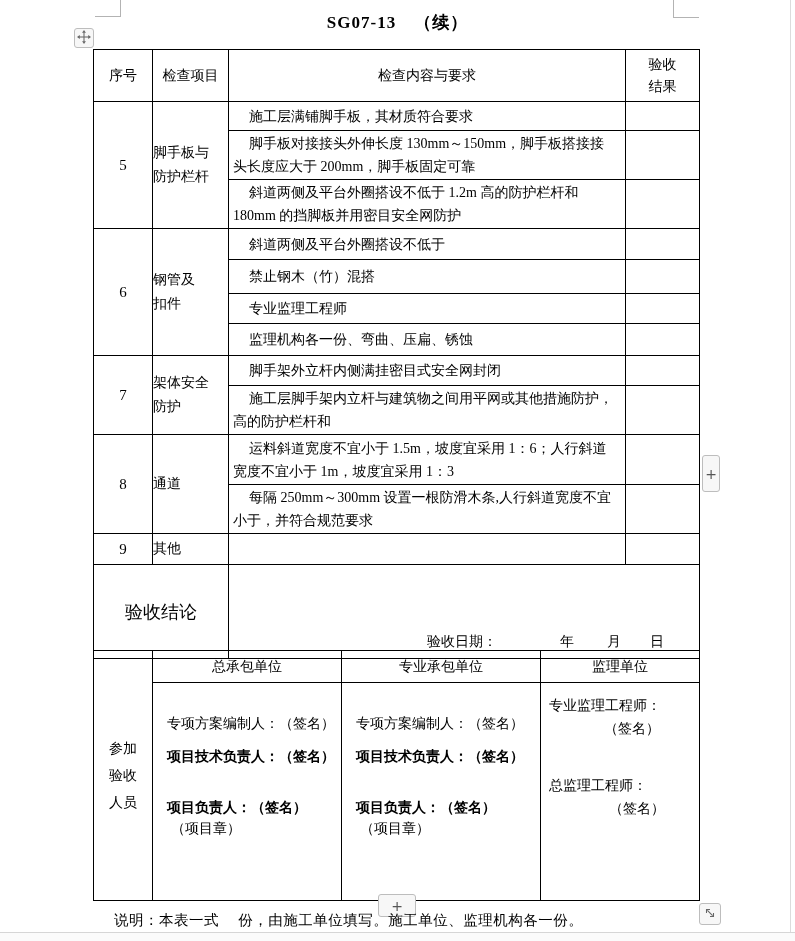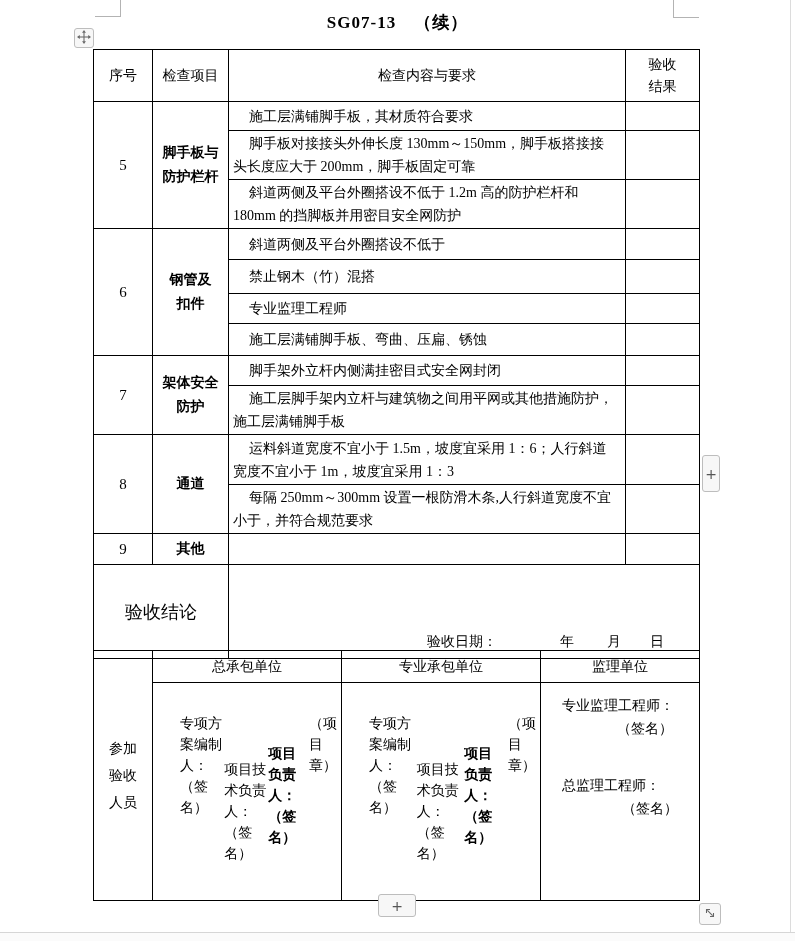--- a/index.html
+++ b/index.html
@@ -12,34 +12,34 @@
     font-family:Liberation Serif, serif;
     font-weight:bold;font-size:17px;letter-spacing:1px;
   }
   table{border-collapse:collapse;table-layout:fixed;}
   td{border:1.5px solid #000;font-size:14px;padding:0;vertical-align:middle;overflow:hidden;}
   .t1{position:absolute;left:93px;top:49px;width:606px;}
   .t2{position:absolute;left:93px;top:650px;width:606px;}
   .c-center{text-align:center;}
   .pre{white-space:pre-line;}
   .c-no{text-align:center;font-size:15px;}
-  .c-item{text-align:center;white-space:pre-line;line-height:24px;font-weight:bold;}
+  .c-item{white-space:pre-line;line-height:24px;}
   .c-content{padding:1px 8px 1px 4px;}
   .c-content .para{text-indent:16px;line-height:23px;}
   .hdr{text-align:center;line-height:22px;}
   .concl-label{text-align:center;font-size:18px;}
   .concl-cell{vertical-align:bottom;}
   .date-line{display:flex;align-items:flex-end;padding:0 0 7px 198px;font-size:14px;}
   .date-line .y{margin-left:63px;}
   .date-line .m{margin-left:33px;}
   .date-line .d{margin-left:29px;}
   .p-label{text-align:center;white-space:pre-line;line-height:27px;}
-  .sign-cell{vertical-align:top;padding-left:13px;}
-  .sign-col{display:flex;flex-direction:row;padding:30px 4px 0 14px;line-height:21px;}
-  .sign-col .l2{margin-top:46px;}
+  .sign-cell{vertical-align:top;}
+  .sign-col{display:flex;flex-direction:column;padding:30px 4px 0 14px;line-height:21px;}
+  .sign-col .l2{margin-top:12px;font-weight:bold;}
   .sign-col .l3{margin-top:30px;font-weight:bold;}
   .sign-col .l4{margin-top:0;padding-left:4px;}
   .sup-col{display:flex;flex-direction:column;padding:12px 4px 0 8px;line-height:21px;}
   .sup-col .sig1{margin-top:2px;padding-left:55px;}
   .sup-col .t2l{margin-top:36px;}
   .sup-col .sig2{margin-top:2px;padding-left:60px;}
   .footnote{position:absolute;left:114px;top:911px;font-size:14.5px;letter-spacing:0.5px;}
   .ui-btn{
     position:absolute;box-sizing:border-box;border:1px solid #bdbdbd;border-radius:3px;
     background:#f7f7f7;display:flex;align-items:center;justify-content:center;
@@ -138,37 +138,37 @@
       <td></td>
     </tr>
     <tr style="height:30px">
       <td class="c-content">
             <div class="para">专业监理工程师</div>
           </td>
       <td></td>
     </tr>
     <tr style="height:32px">
       <td class="c-content">
-            <div class="para">施工层满铺脚手板、弯曲、压扁、锈蚀</div>
+            <div class="para">监理机构各一份、弯曲、压扁、锈蚀</div>
           </td>
       <td></td>
     </tr>
 
     <tr style="height:30px">
       <td class="c-no" rowspan="2">7</td>
       <td class="c-item" rowspan="2">架体安全
 防护</td>
       <td class="c-content">
             <div class="para">脚手架外立杆内侧满挂密目式安全网封闭</div>
           </td>
       <td></td>
     </tr>
     <tr style="height:47px">
       <td class="c-content">
-            <div class="para">施工层脚手架内立杆与建筑物之间用平网或其他措施防护，施工层满铺脚手板</div>
+            <div class="para">施工层脚手架内立杆与建筑物之间用平网或其他措施防护，高的防护栏杆和</div>
           </td>
       <td></td>
     </tr>
 
     <tr style="height:50px">
       <td class="c-no" rowspan="2">8</td>
       <td class="c-item" rowspan="2">通道</td>
       <td class="c-content">
             <div class="para">运料斜道宽度不宜小于 1.5m，坡度宜采用 1：6；人行斜道宽度不宜小于 1m，坡度宜采用 1：3</div>
           </td>
@@ -260,18 +260,19 @@
   <button class="ui-btn" id="resize-btn">
     <span>
       <svg width="14" height="14" viewBox="0 0 16 16" fill="none" stroke="#666" stroke-width="1.2">
         <line x1="5" y1="5" x2="11" y2="11"></line>
         <path d="M4 8 L4 4 L8 4"></path>
         <path d="M12 8 L12 12 L8 12"></path>
       </svg>
     </span>
   </button>
 
+  <div class="footnote">说明：本表一式　 份，由施工单位填写。施工单位、监理机构各一份。</div>
 
   <div id="edge-right"></div>
   <div id="edge-bottom"></div>
   <div id="below-page"></div>
 
 </div>
 
 </body></html>

